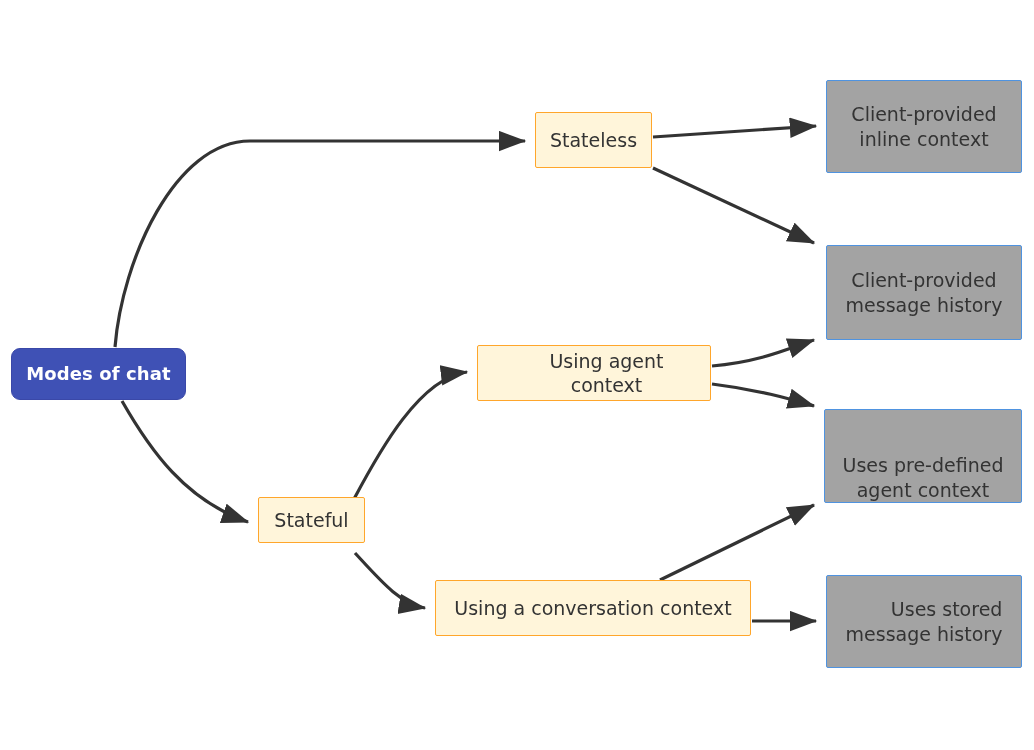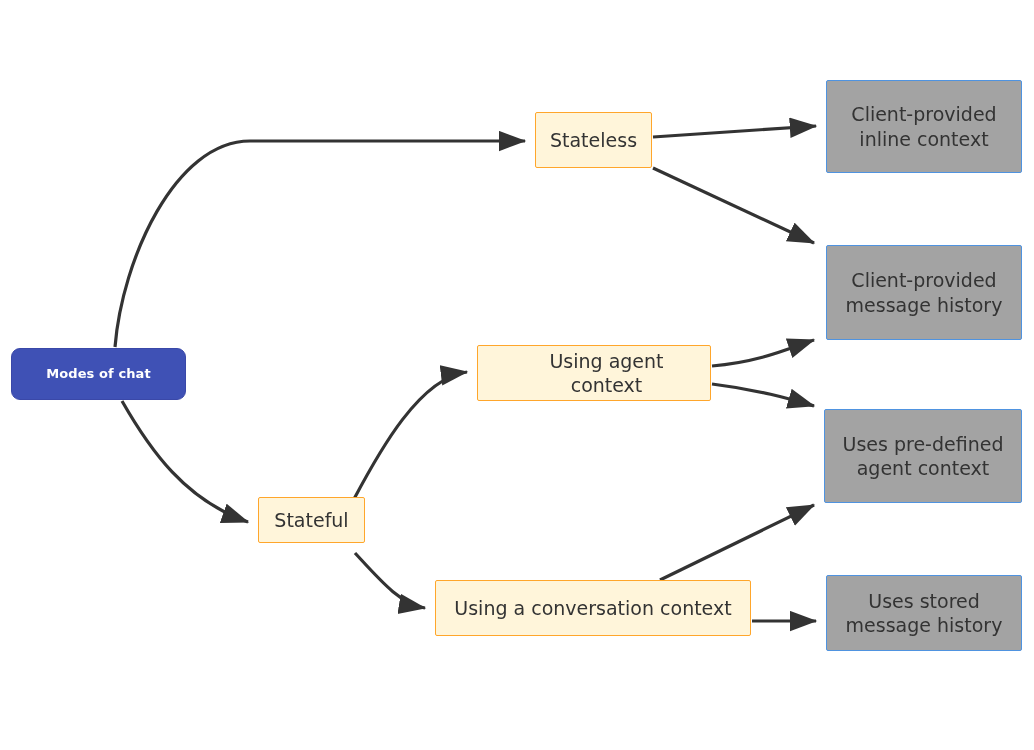--- a/index.html
+++ b/index.html
@@ -31,21 +31,21 @@
     justify-content: center;
     text-align: center;
     line-height: 1.28;
   }
   .node-root {
     background: #3f51b5;
     border: 1px solid #3a48a8;
     border-radius: 9px;
     color: #ffffff;
     font-weight: bold;
-    font-size: 13px;
+    font-size: 18px;
     letter-spacing: 0.1px;
   }
   .node-branch {
     background: #fff5da;
     border: 1.6px solid #ffa62b;
     border-radius: 2px;
     color: #333333;
     font-size: 19px;
   }
   .node-leaf {
@@ -103,23 +103,23 @@
         <span class="node-label">Using a conversation context</span>
       </div>
       <div class="node node-leaf" style="left: 826px; top: 80px; width: 196px; height: 93px;">
         <span class="node-label">Client-provided
 inline context</span>
       </div>
       <div class="node node-leaf" style="left: 826px; top: 245px; width: 196px; height: 95px;">
         <span class="node-label">Client-provided
 message history</span>
       </div>
-      <div class="node node-leaf" style="left: 824px; top: 409px; width: 198px; height: 94px;">
+      <div class="node node-leaf" style="left: 824px; top: 409px; width: 198px; height: 94px; align-items: flex-end;">
         <span class="node-label">Uses pre-defined
 agent context</span>
       </div>
-      <div class="node node-leaf" style="left: 826px; top: 575px; width: 196px; height: 76px;">
+      <div class="node node-leaf" style="left: 826px; top: 575px; width: 196px; height: 93px; text-align: right;">
         <span class="node-label">Uses stored
 message history</span>
       </div>
     </div>
 
 </div>
 
 </body></html>

